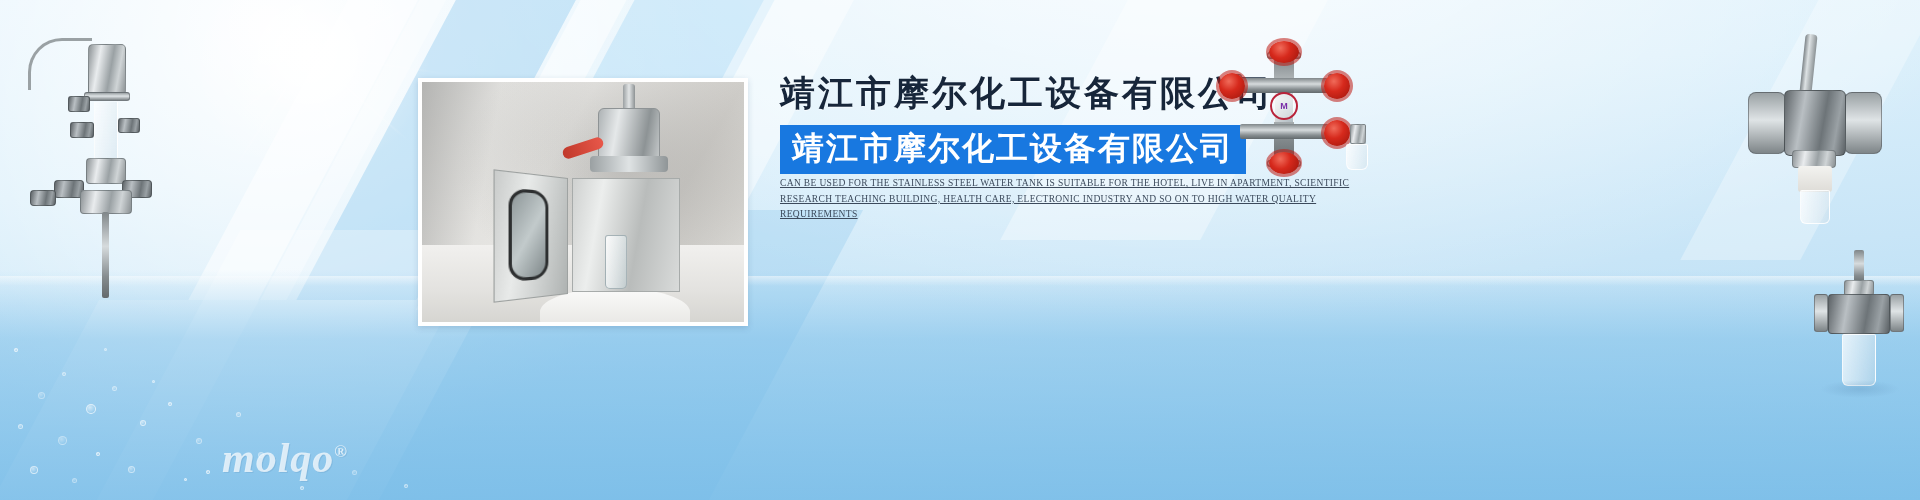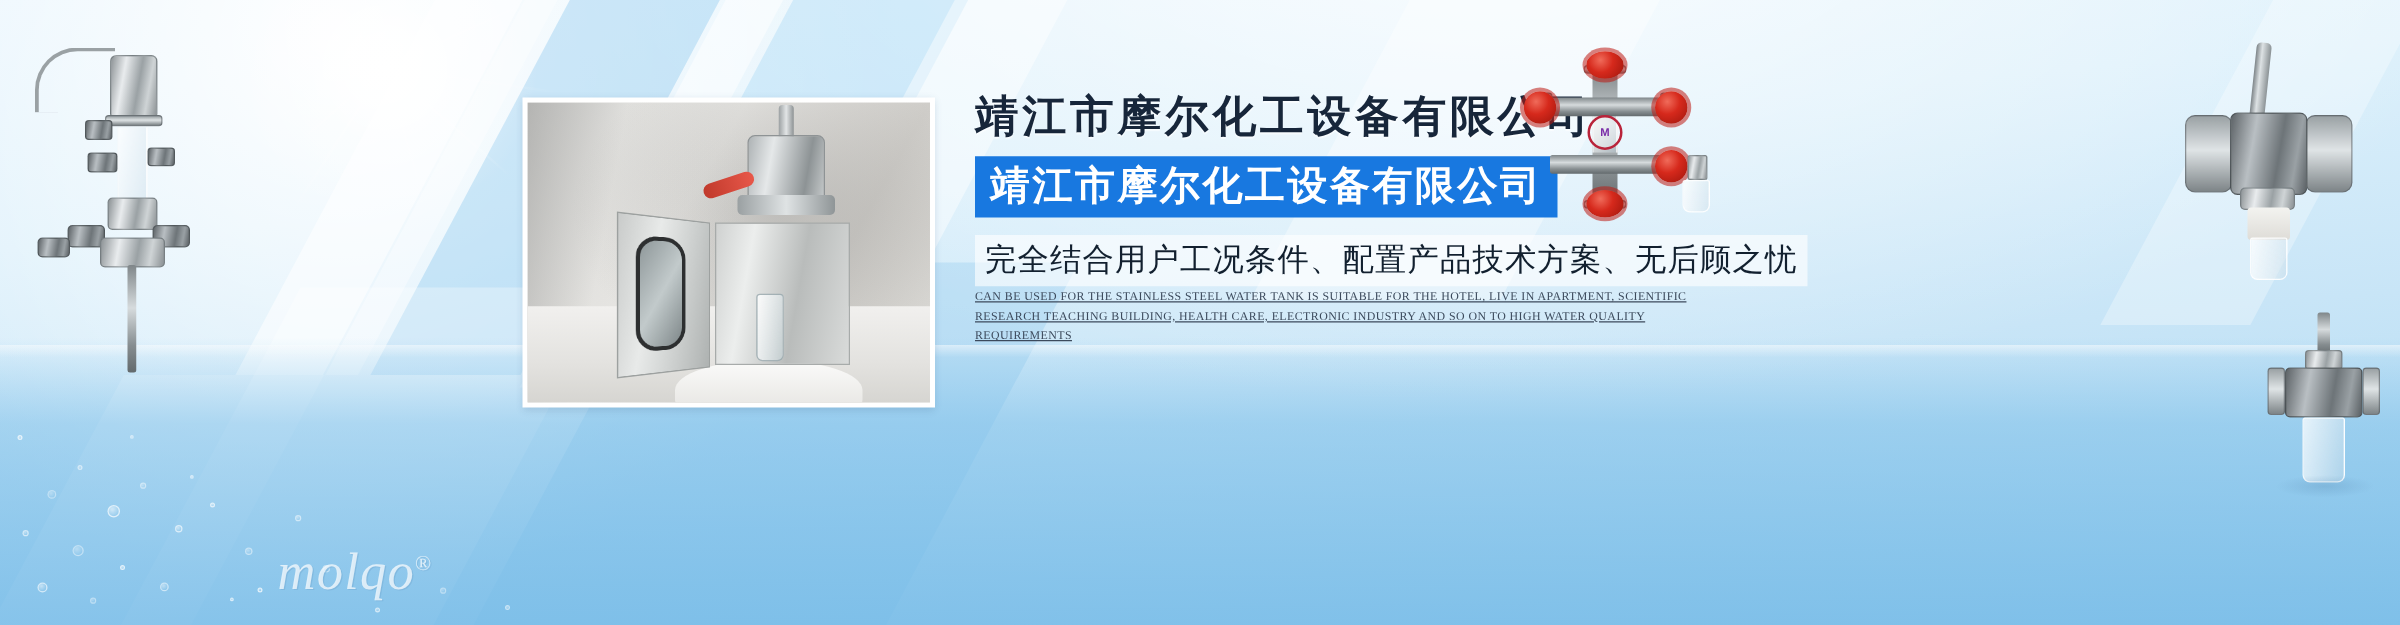--- a/index.html
+++ b/index.html
@@ -219,21 +219,21 @@
     color: #3c4a5c;
     text-transform: uppercase;
     text-decoration: underline;
   }
 
   
   .watermark {
     position: absolute;
     left: 222px; bottom: 18px;
     font-family: "Liberation Serif", "DejaVu Serif", serif;
-    font-weight: 400;
+    font-weight: 700;
     font-style: italic;
     font-size: 42px;
     letter-spacing: 1px;
     color: rgba(255,255,255,0.72);
     text-shadow: 1px 1px 0 rgba(120,175,215,0.55);
     user-select: none;
   }
   .watermark sup { font-size: 17px; vertical-align: super; font-style: normal; }
 
   
@@ -402,21 +402,20 @@
       <div class="valve-red"></div>
     </div>
   </div>
 
   <div class="text-block">
 
     <div class="company-name">靖江市摩尔化工设备有限公司</div>
 
     <div><span class="headline-bar">靖江市摩尔化工设备有限公司</span></div>
 
-    <div><span class="subline">完全结合用户工况条件、配置产品技术方案、无后顾之忧</span></div>
 
 
     <div class="english-copy">CAN BE USED FOR THE STAINLESS STEEL WATER TANK IS SUITABLE FOR THE HOTEL, LIVE IN APARTMENT, SCIENTIFIC RESEARCH TEACHING BUILDING, HEALTH CARE, ELECTRONIC INDUSTRY AND SO ON TO HIGH WATER QUALITY REQUIREMENTS</div>
   </div>
 
   <div class="eq" style="left:1212px; top:40px; width:160px; height:130px;">
 
     <div class="pipe" style="position:absolute; left:62px; top:16px; width:20px; height:108px;"></div>
     <div class="sightglass" style="position:absolute; left:62px; top:48px; width:20px; height:34px;"></div>
 

